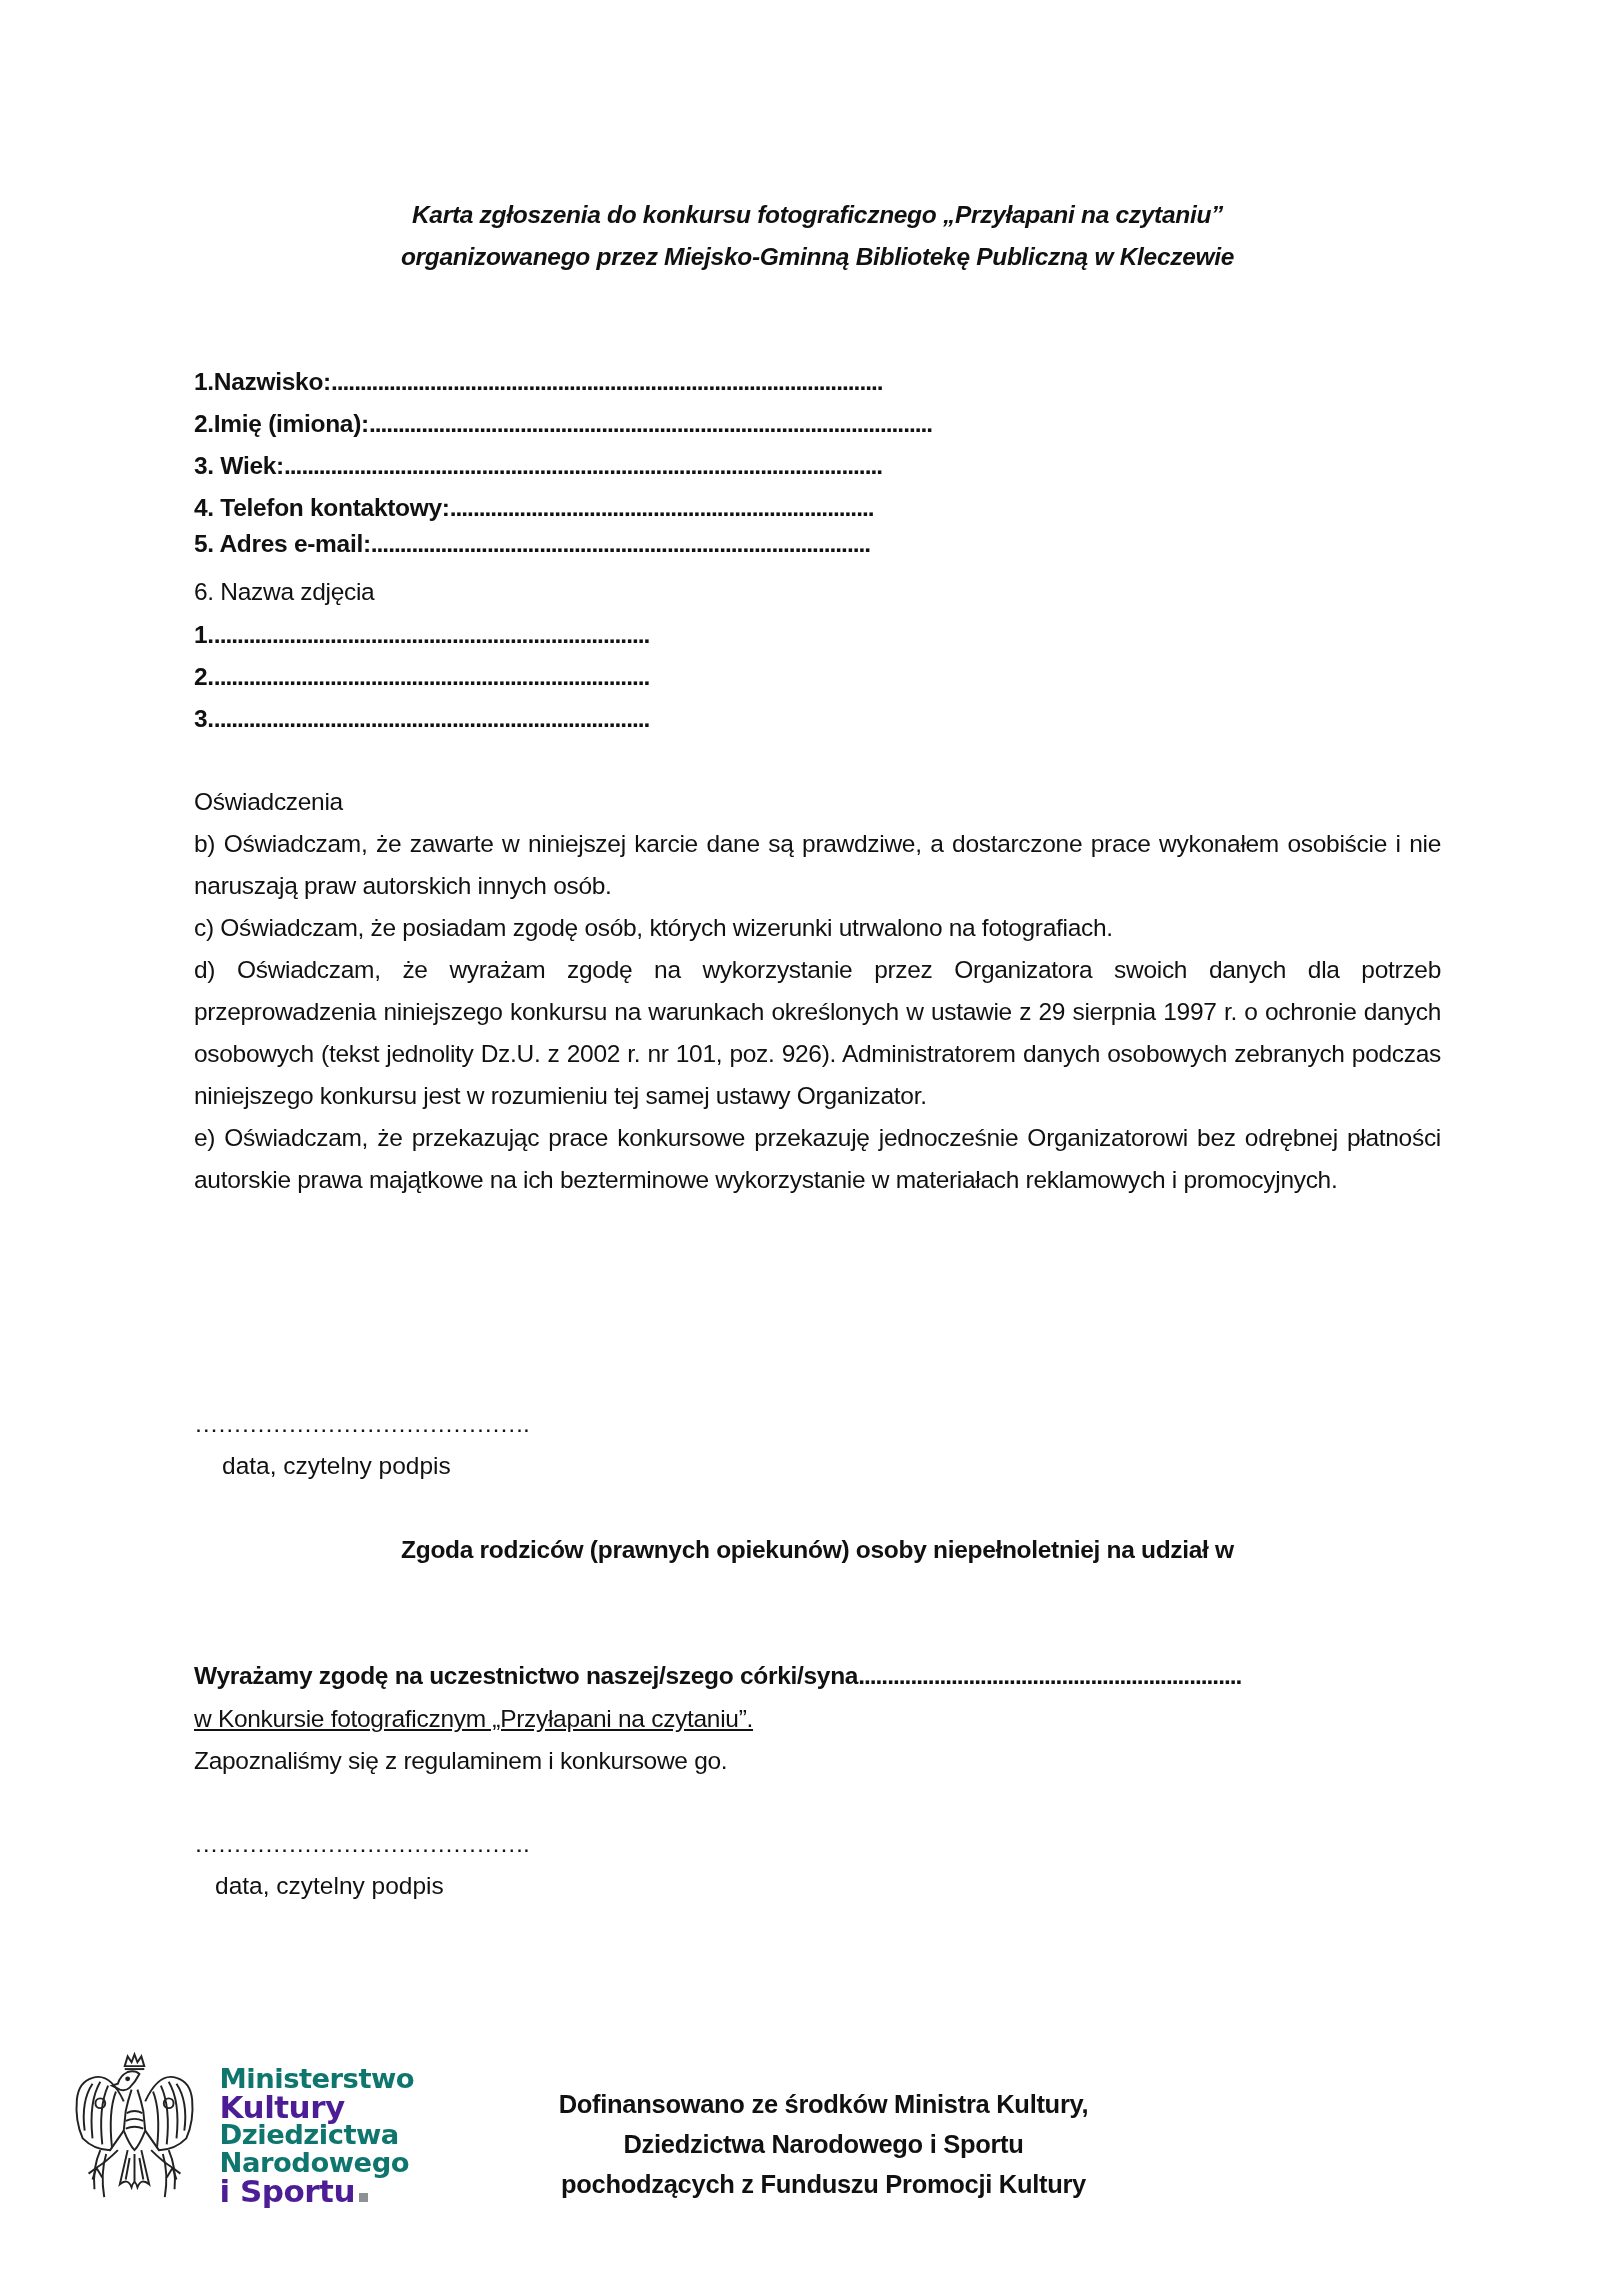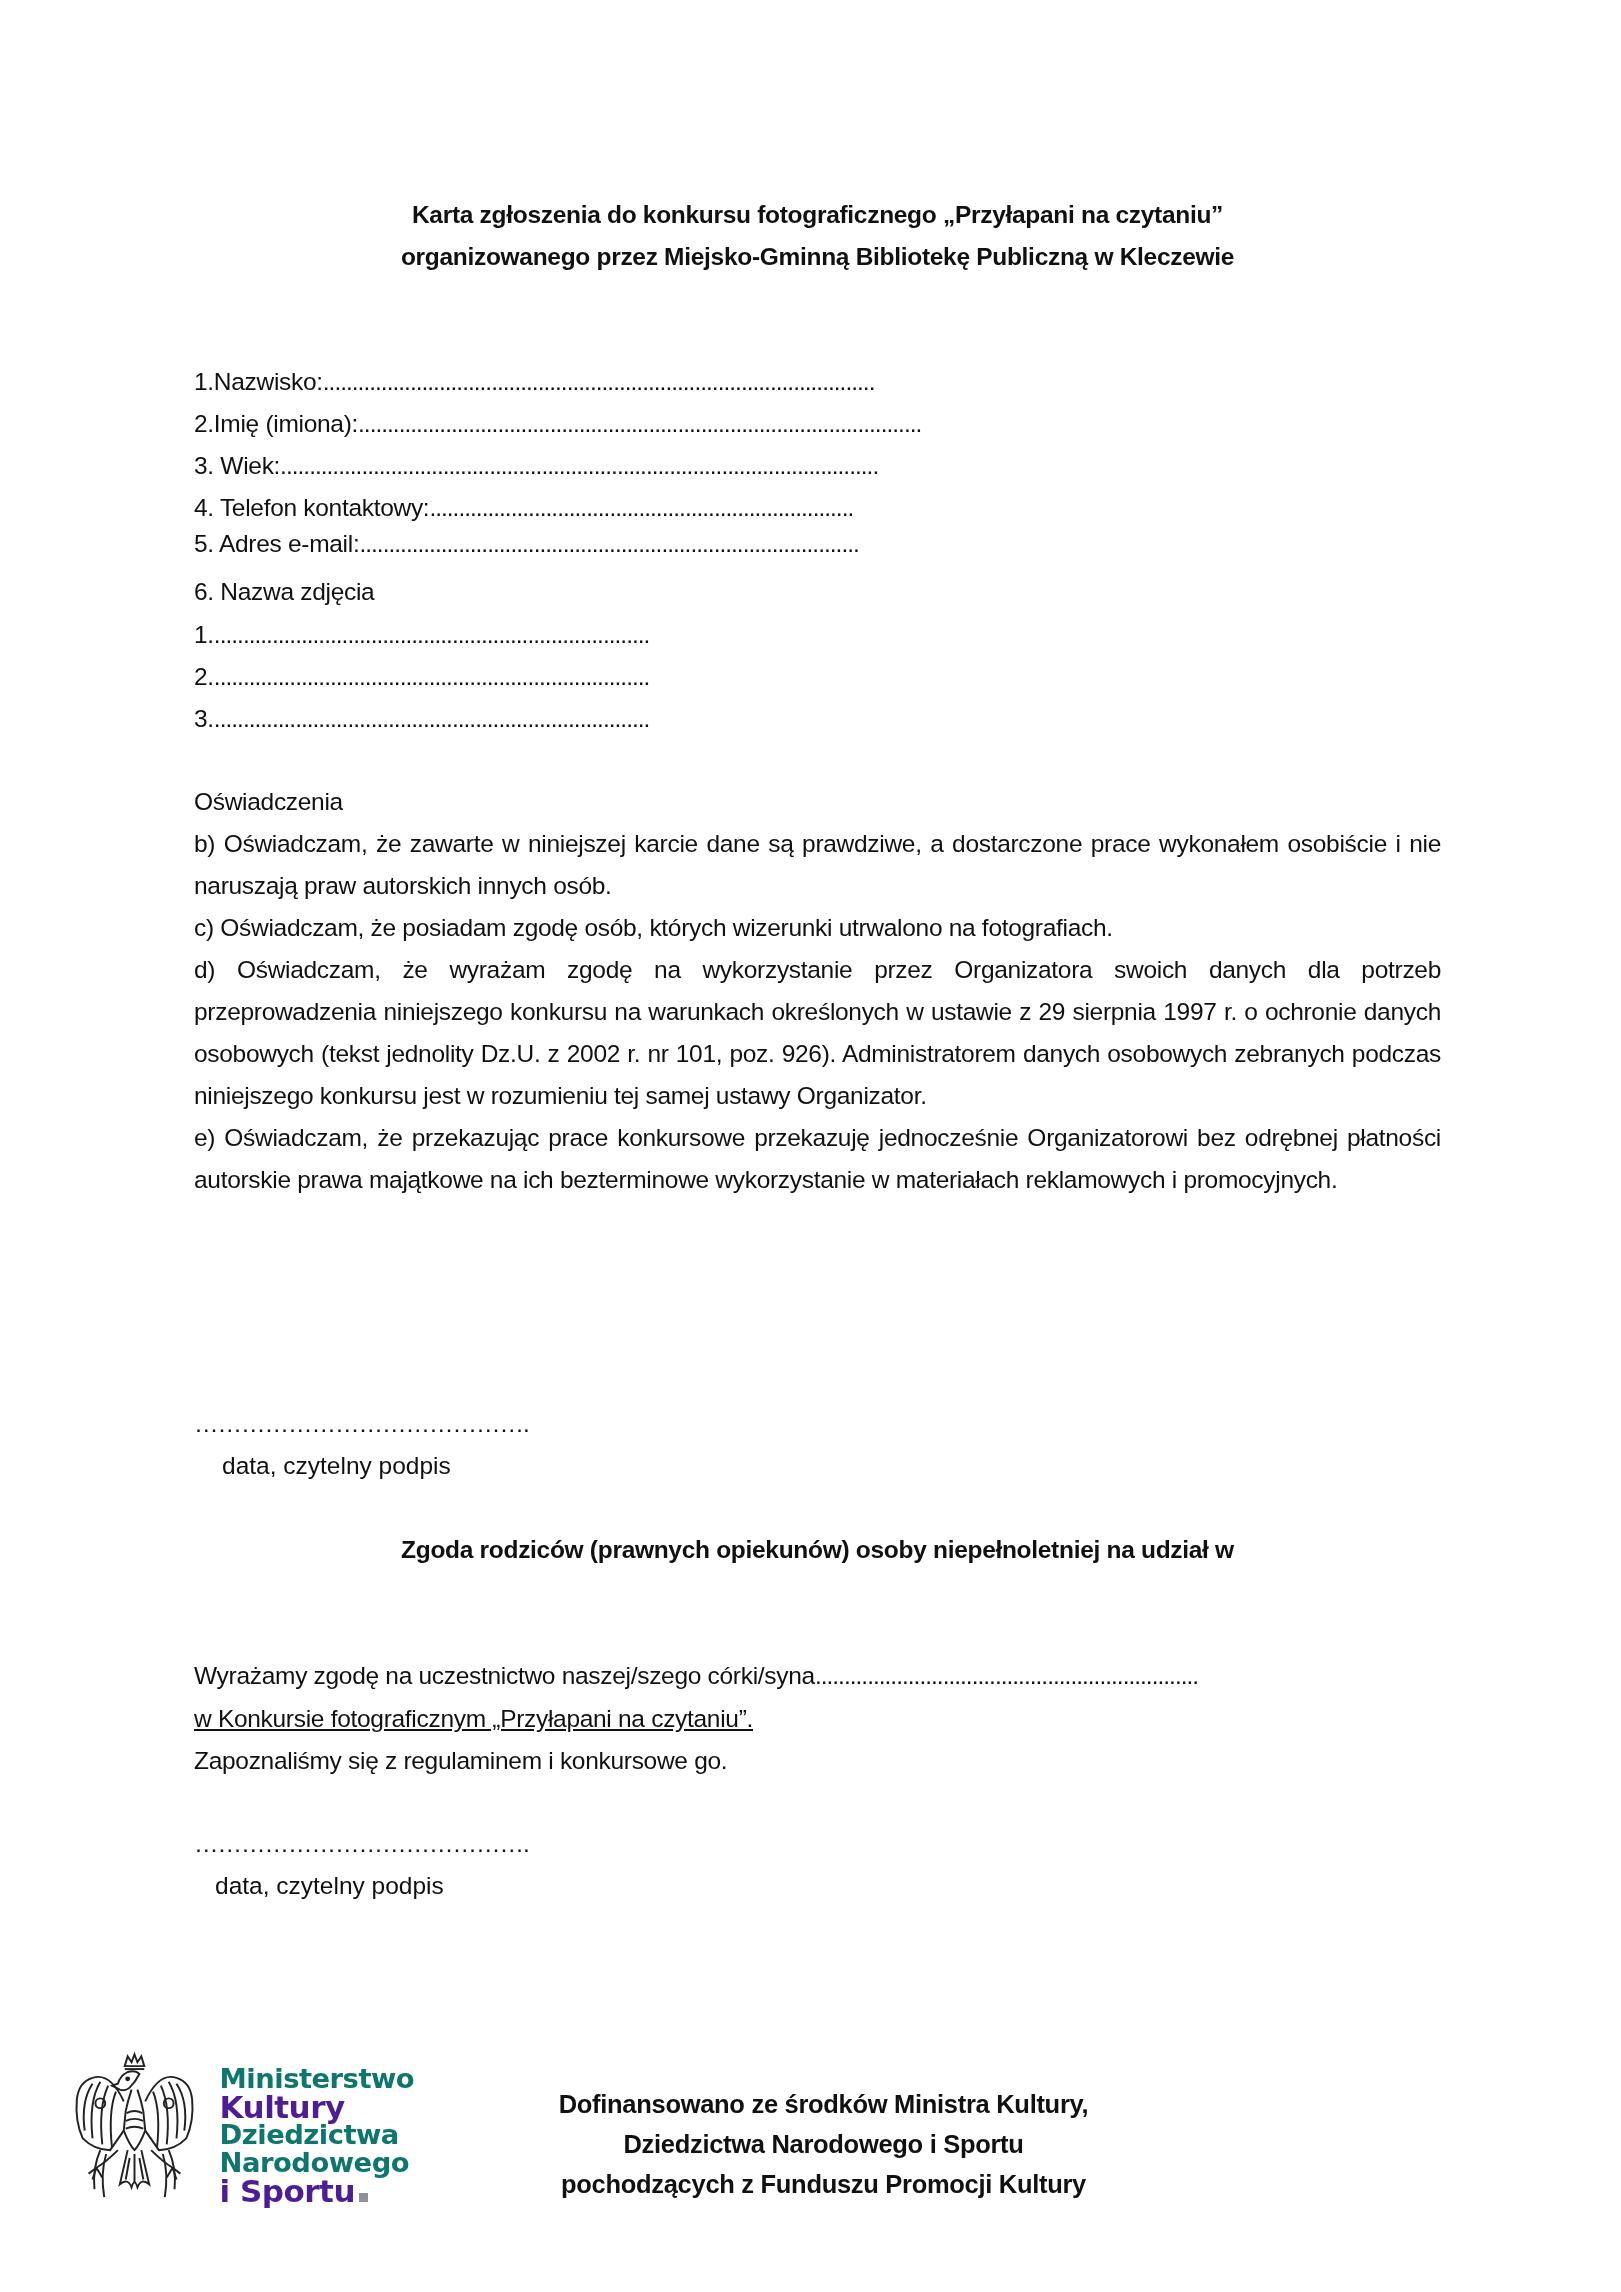--- a/index.html
+++ b/index.html
@@ -23,31 +23,31 @@
     .title {
       position: absolute;
       left: 194px;
       width: 1247px;
       text-align: center;
       font-weight: bold;
       font-size: 24.5px;
       line-height: 42px;
       letter-spacing: -0.3px;
     }
-    .title-main { top: 194px; }
+    .title-main { top: 194px; font-style: italic; }
     .title-parent { top: 1529px; }
     .line {
       position: absolute;
       left: 194px;
       font-size: 24.5px;
       line-height: 42px;
       white-space: nowrap;
       letter-spacing: -0.3px;
     }
-    .field-line { display: flex; }
+    .field-line { display: flex; font-weight: bold; }
     .dots {
       letter-spacing: -1px;
     }
     .para {
       position: absolute;
       left: 194px;
       width: 1247px;
       font-size: 24.5px;
       line-height: 42px;
       text-align: justify;

